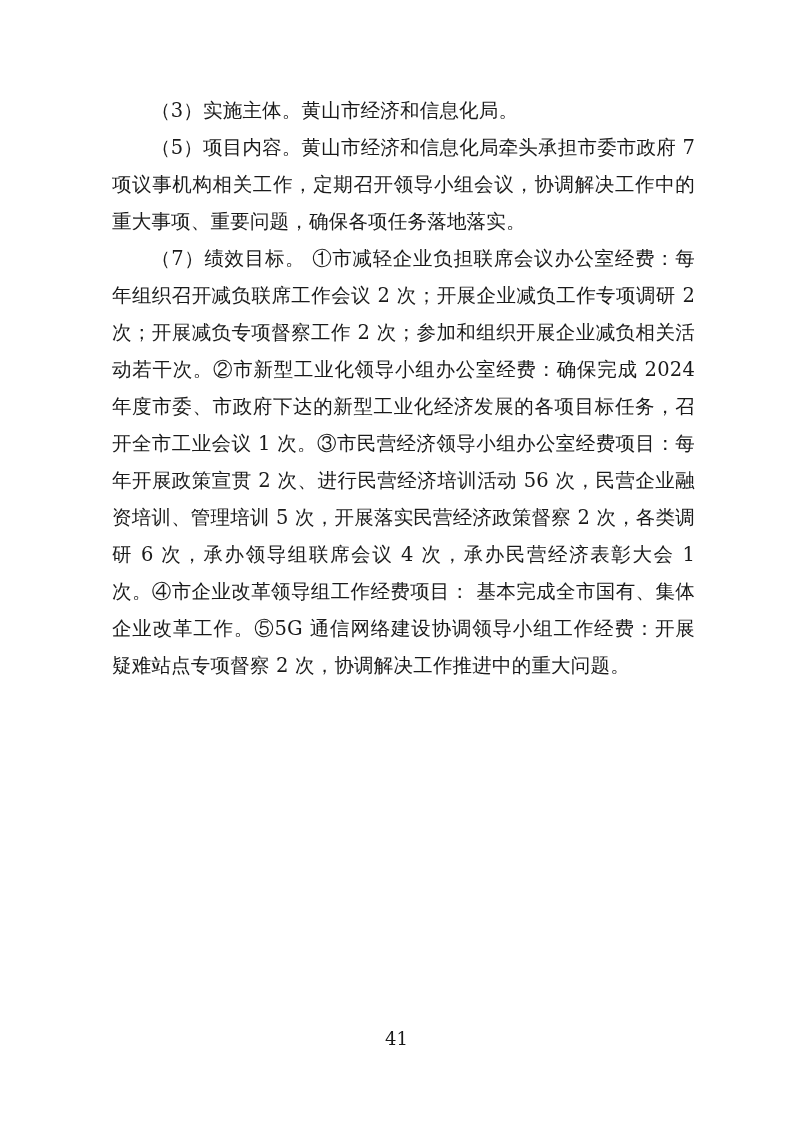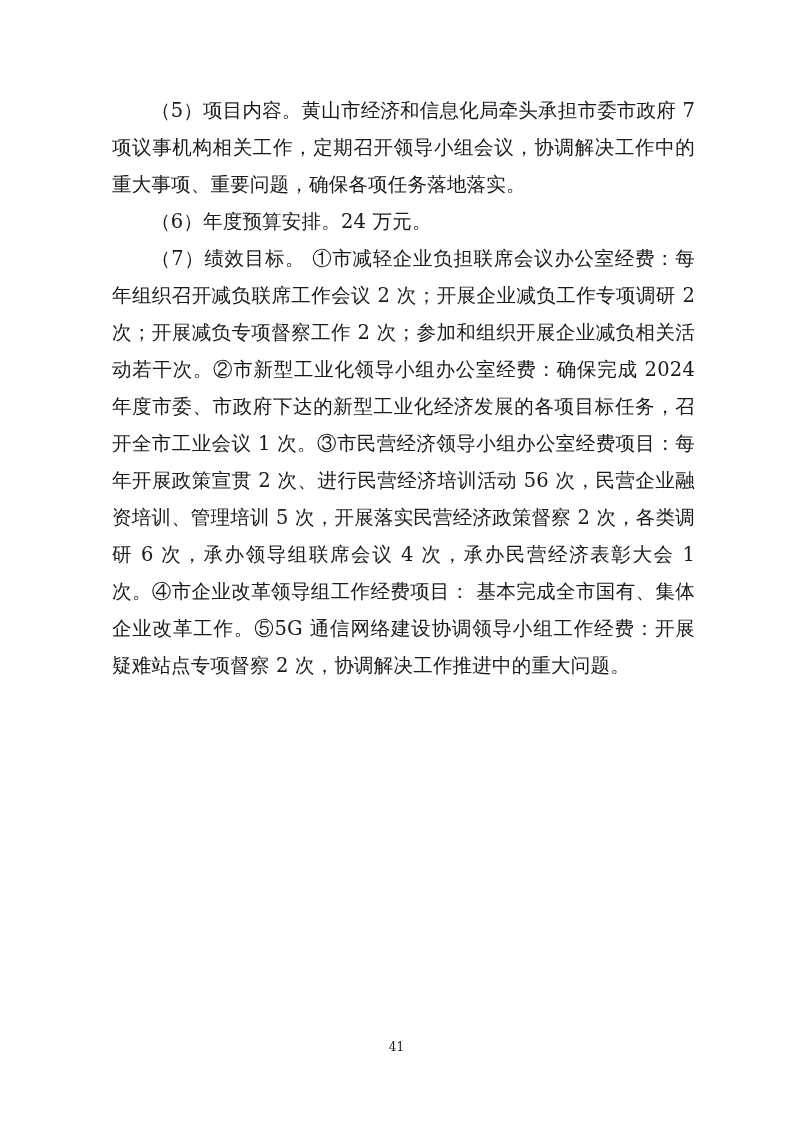--- a/index.html
+++ b/index.html
@@ -31,29 +31,28 @@
     margin: 0 0 0 0;
     letter-spacing: 0.2px;
     text-indent: 2em;
   }
   .page-number {
     position: absolute;
     left: 0;
     right: 0;
     top: 1028px;
     text-align: center;
-    font-size: 12px;
+    font-size: 18px;
     font-family: "DejaVu Serif", "Liberation Serif", serif;
     color: #1a1a1a;
-    margin-top: 12px;
   }
 </style>
 </head>
 <body>
 
 <div class="page">
   <div class="content">
+    <p class="para">（3）实施主体。黄山市经济和信息化局。</p>
     <p class="para">（5）项目内容。黄山市经济和信息化局牵头承担市委市政府 7 项议事机构相关工作，定期召开领导小组会议，协调解决工作中的重大事项、重要问题，确保各项任务落地落实。</p>
-    <p class="para">（6）年度预算安排。24 万元。</p>
     <p class="para">（7）绩效目标。 ①市减轻企业负担联席会议办公室经费：每年组织召开减负联席工作会议 2 次；开展企业减负工作专项调研 2 次；开展减负专项督察工作 2 次；参加和组织开展企业减负相关活动若干次。②市新型工业化领导小组办公室经费：确保完成 2024 年度市委、市政府下达的新型工业化经济发展的各项目标任务，召开全市工业会议 1 次。③市民营经济领导小组办公室经费项目：每年开展政策宣贯 2 次、进行民营经济培训活动 56 次，民营企业融资培训、管理培训 5 次，开展落实民营经济政策督察 2 次，各类调研 6 次，承办领导组联席会议 4 次，承办民营经济表彰大会 1 次。④市企业改革领导组工作经费项目： 基本完成全市国有、集体企业改革工作。⑤5G 通信网络建设协调领导小组工作经费：开展疑难站点专项督察 2 次，协调解决工作推进中的重大问题。</p>
   </div>
   <div class="page-number">41</div>
 </div>
 
 </body></html>

